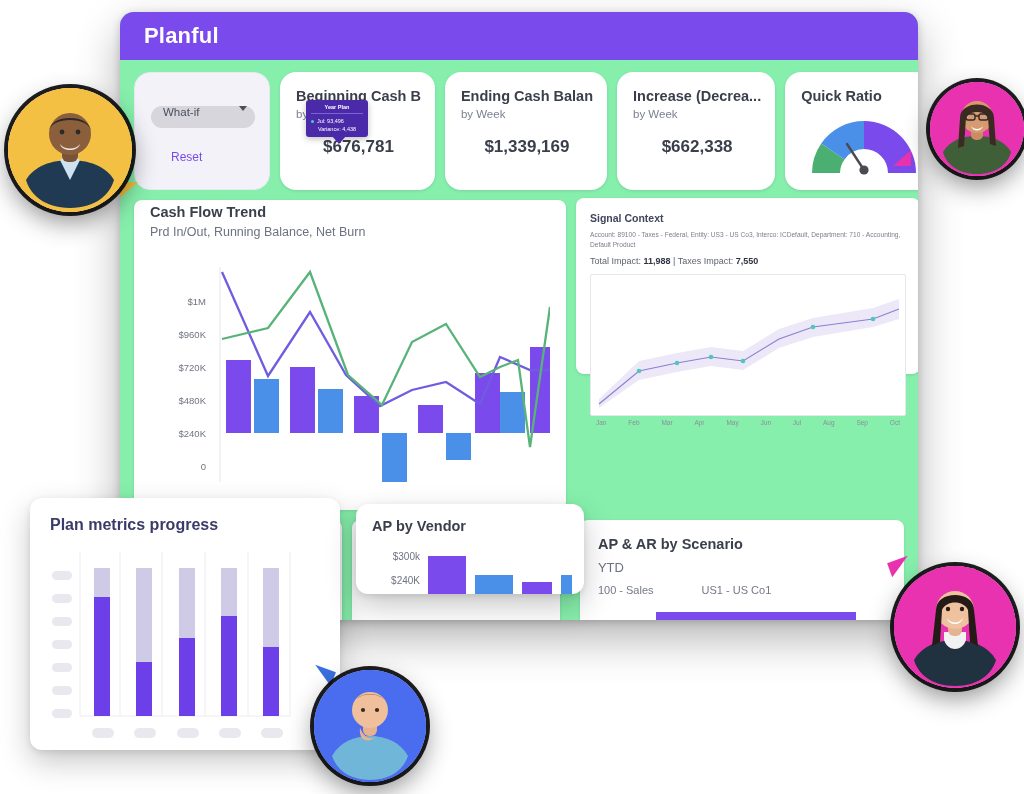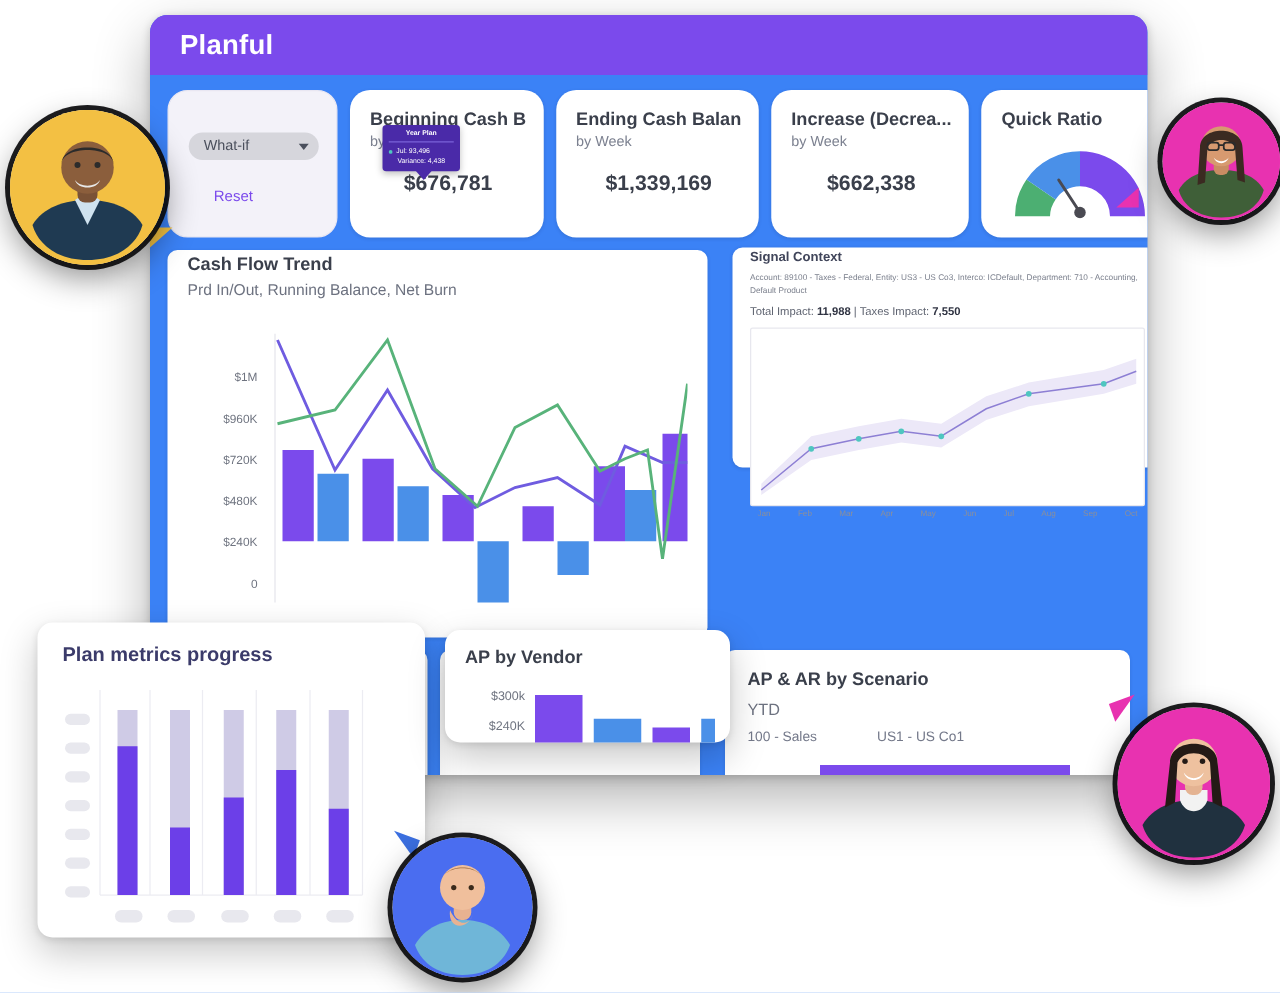--- a/index.html
+++ b/index.html
@@ -8,21 +8,21 @@
     background: #ffffff;
     font-family: "Liberation Sans", sans-serif;
     overflow: hidden;
   }
   #stage { position: relative; width: 1024px; height: 794px; background:#fff; }
 
   
   .app-window {
     position: absolute; left: 120px; top: 12px;
     width: 798px; height: 608px;
-    background: #3b82f6;
+    background: #86efac;
     border-radius: 14px;
     box-shadow: 0 18px 44px rgba(0,0,0,.30), 0 2px 8px rgba(0,0,0,.18);
     overflow: hidden;
   }
   .app-header {
     height: 48px; background: #7b4aec;
     display: flex; align-items: center; padding: 0 0 0 24px;
   }
   .app-title {
     color: #ffffff; font-size: 22px; font-weight: 600; letter-spacing: .2px;
@@ -37,42 +37,42 @@
     padding: 16px 14px 12px 16px; position: relative;
   }
   .kpi-card.filter { background:#f3f2f9; box-shadow:none; border:1px solid #e9e7f2; }
   .kpi-title { font-size: 14.5px; font-weight: 700; color: #3a3f4b; line-height: 1.15; white-space: nowrap; overflow:hidden; }
   .kpi-sub   { font-size: 11.5px; color: #7c8190; margin-top: 3px; }
   .kpi-value { font-size: 17px; font-weight: 600; color: #3a3f4b; text-align: center; margin-top: 17px; }
 
   .whatif-select {
     margin: 17px auto 0 auto; width: 104px; height: 22px;
     background: #d6d6dc; border-radius: 12px;
-    display: flex; align-items: center; justify-content: space-between;
+    display: flex; justify-content: space-between;
     padding: 0 8px 0 12px; cursor: pointer;
   }
   .whatif-select span { font-size: 11.5px; color: #4a4f5c; }
   .caret { width:0;height:0;border-left:4px solid transparent;border-right:4px solid transparent;border-top:5px solid #4a4f5c; }
   .reset-link { margin-top: 22px; margin-left: 20px; font-size: 12px; color: #7b4aec; cursor: pointer; }
 
   .gauge-wrap { display:flex; justify-content:center; margin-top: 6px; }
 
   
   .mid-row { display: flex; gap: 10px; margin-top: 10px; align-items: flex-start; }
   .card {
     background:#ffffff; border-radius: 8px; box-shadow: 0 1px 3px rgba(16,24,40,.12);
   }
   .cashflow-card { width: 432px; height: 310px; padding: 4px 16px 8px 16px; }
   .card-title { font-size: 14.5px; font-weight: 700; color: #3a3f4b; }
   .card-sub   { font-size: 12.5px; color: #6d7280; margin-top: 5px; }
 
   .ytick { font-size: 9.5px; fill: #6f7480; font-family: "Liberation Sans", sans-serif; }
 
   
-  .signal-card { width: 344px; margin-left: 10px; margin-top: -2px; padding: 2px 14px 10px 14px; height: 176px;}
+  .signal-card { width: 344px; margin-top: -2px; padding: 14px 14px 10px 14px; height: 176px;}
   .sig-title { font-size: 10.5px; font-weight: 700; color: #40455a; }
   .sig-meta  { font-size: 6.6px; color: #7a7f8c; margin-top: 6px; line-height: 1.55; }
   .sig-impact{ font-size: 9px; color: #5e6370; margin-top: 6px; }
   .sig-impact b { color: #2f3342; }
   .sig-plot { margin-top: 8px; border:1px solid #e7e7ee; border-radius:2px; background:#fff; }
   .sig-xaxis { display:flex; justify-content:space-between; padding: 3px 6px 0 6px; }
   .sig-xaxis span { font-size: 6.5px; color: #8b8f9b; }
 
   
   .bot-row { display:flex; gap: 10px; margin-top: 10px; }

